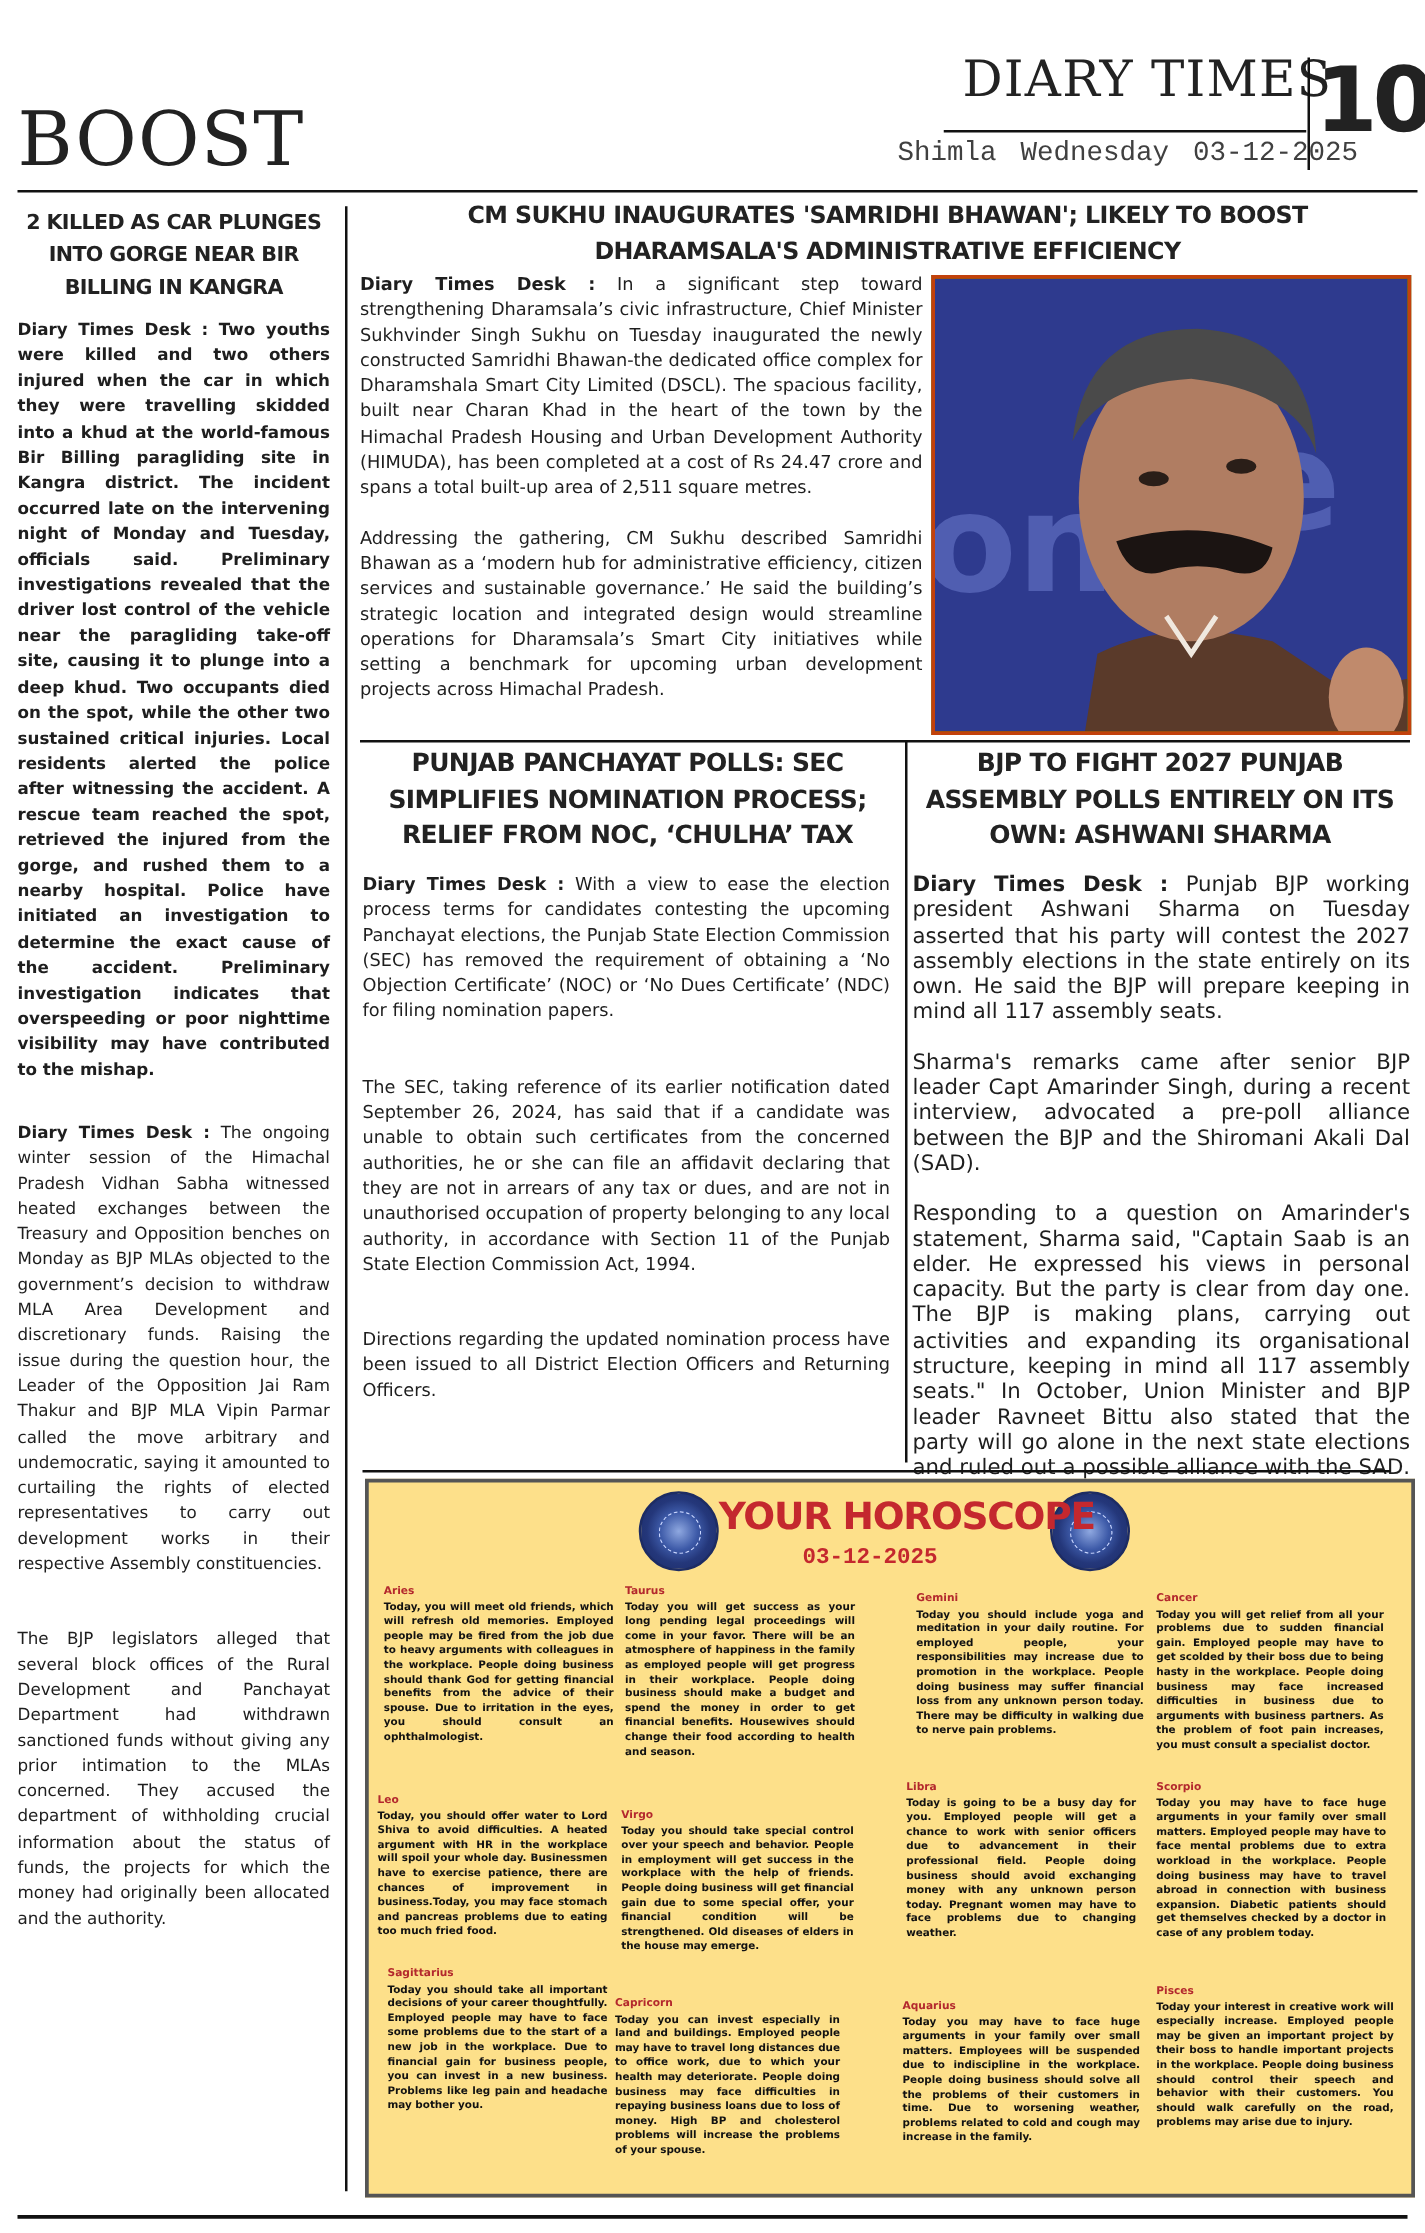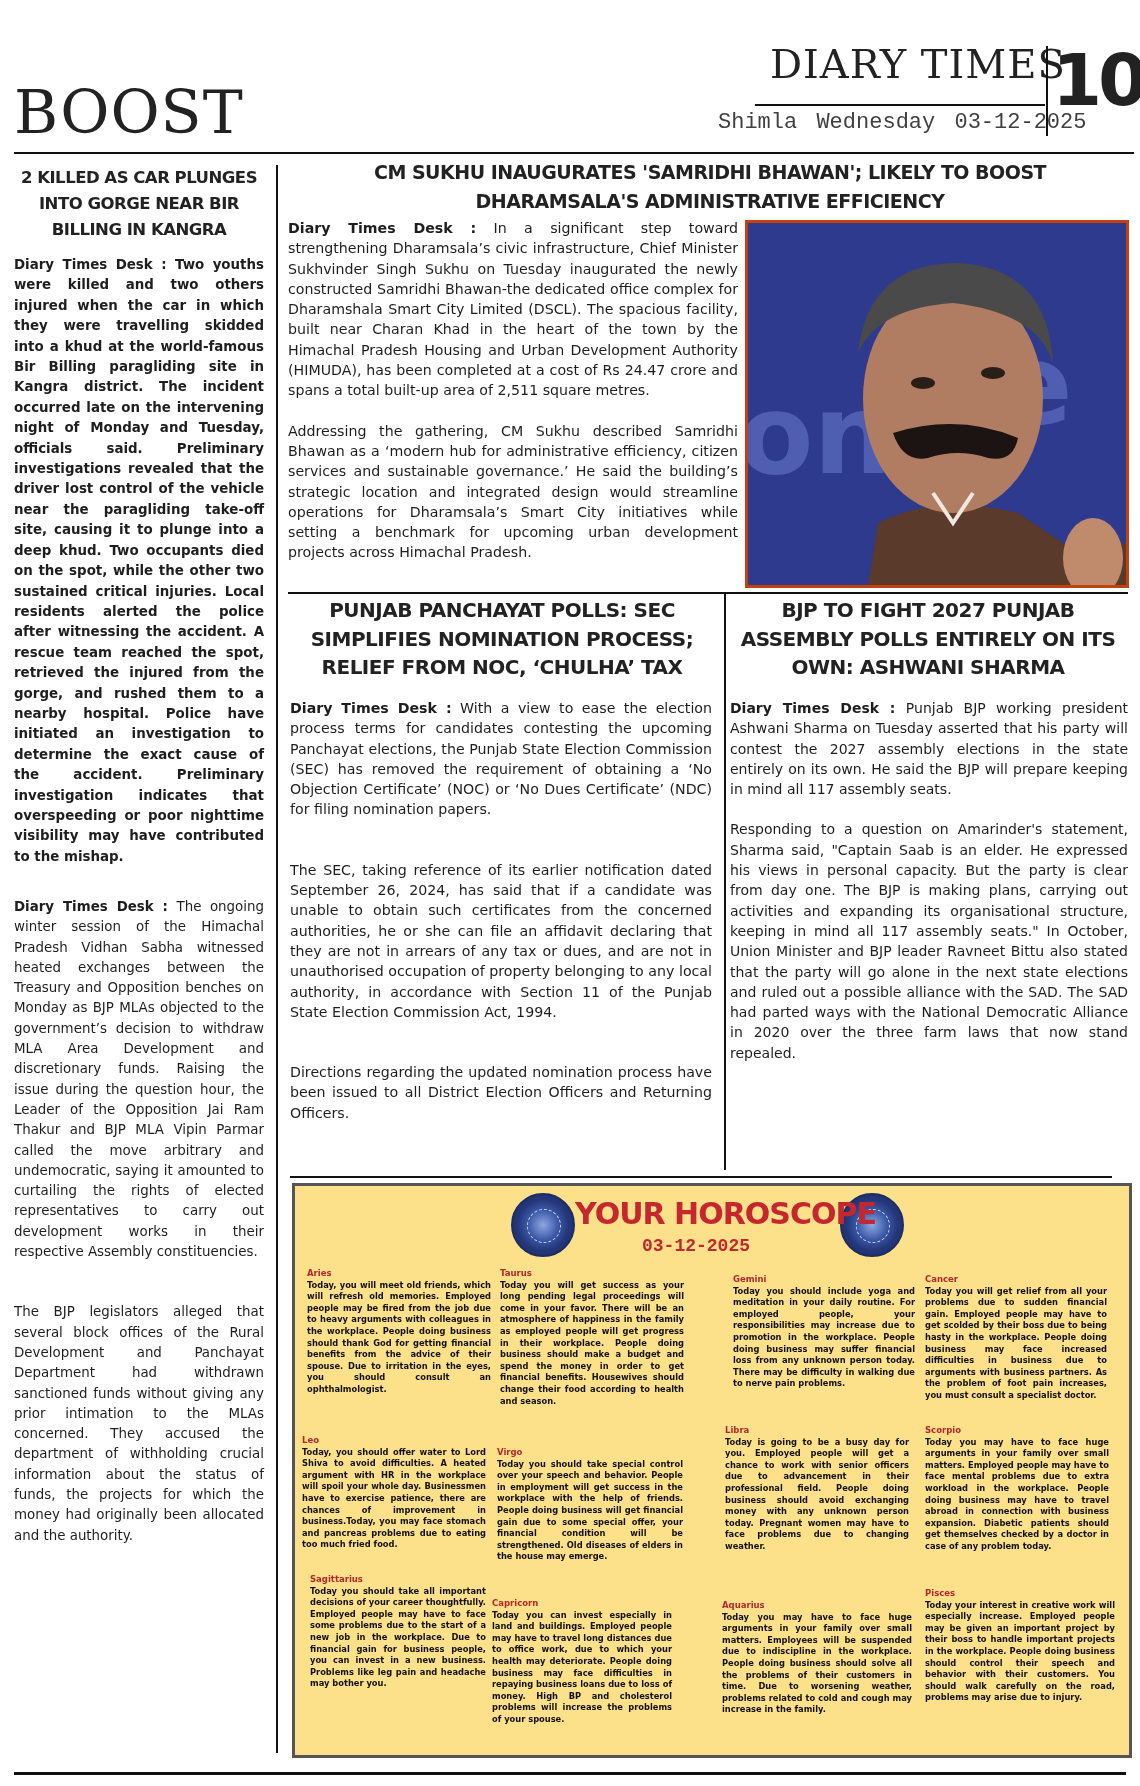--- a/index.html
+++ b/index.html
@@ -82,22 +82,23 @@
 <div class="abs headline" style="left:292px;top:596px;width:420px;font-size:20px;line-height:28.5px;">PUNJAB PANCHAYAT POLLS: SEC SIMPLIFIES NOMINATION PROCESS; RELIEF FROM NOC, ‘CHULHA’ TAX</div>
 <div class="abs body" style="left:290px;top:698px;width:422px;font-size:14.2px;line-height:20.3px;">
   <p style="margin-bottom:40px;"><span class="lead-bold">Diary Times Desk :</span> <span>With a view to ease the election process terms for candidates contesting the upcoming Panchayat elections, the Punjab State Election Commission (SEC) has removed the requirement of obtaining a ‘No Objection Certificate’ (NOC) or ‘No Dues Certificate’ (NDC) for filing nomination papers.</span></p>
   <p style="margin-bottom:40px;">The SEC, taking reference of its earlier notification dated September 26, 2024, has said that if a candidate was unable to obtain such certificates from the concerned authorities, he or she can file an affidavit declaring that they are not in arrears of any tax or dues, and are not in unauthorised occupation of property belonging to any local authority, in accordance with Section 11 of the Punjab State Election Commission Act, 1994.</p>
   <p>Directions regarding the updated nomination process have been issued to all District Election Officers and Returning Officers.</p>
 </div>
 
 <div class="abs vline" style="left:724px;top:592px;height:578px;"></div>
 
 <div class="abs headline" style="left:732px;top:596px;width:392px;font-size:20px;line-height:28.5px;">BJP TO FIGHT 2027 PUNJAB ASSEMBLY POLLS ENTIRELY ON ITS OWN: ASHWANI SHARMA</div>
-<div class="abs body" style="left:730px;top:698px;width:398px;font-size:14px;line-height:20.3px;">
+<div class="abs body" style="left:730px;top:698px;width:398px;font-size:17px;line-height:20.3px;">
   <p><span class="lead-bold">Diary Times Desk :</span> <span>Punjab BJP working president Ashwani Sharma on Tuesday asserted that his party will contest the 2027 assembly elections in the state entirely on its own. He said the BJP will prepare keeping in mind all 117 assembly seats.</span></p>
+  <p>Sharma's remarks came after senior BJP leader Capt Amarinder Singh, during a recent interview, advocated a pre-poll alliance between the BJP and the Shiromani Akali Dal (SAD).</p>
   <p>Responding to a question on Amarinder's statement, Sharma said, "Captain Saab is an elder. He expressed his views in personal capacity. But the party is clear from day one. The BJP is making plans, carrying out activities and expanding its organisational structure, keeping in mind all 117 assembly seats." In October, Union Minister and BJP leader Ravneet Bittu also stated that the party will go alone in the next state elections and ruled out a possible alliance with the SAD. The SAD had parted ways with the National Democratic Alliance in 2020 over the three farm laws that now stand repealed.</p>
 </div>
 
 <div class="abs hline" style="left:290px;top:1176px;width:822px;"></div>
 
 <div class="abs horo"></div>
 <div class="abs zodiac" style="left:511px;top:1193px;"></div>
 <div class="abs zodiac" style="left:840px;top:1193px;"></div>
 <div class="abs horo-title">YOUR HOROSCOPE</div>
 <div class="abs horo-date">03-12-2025</div>

